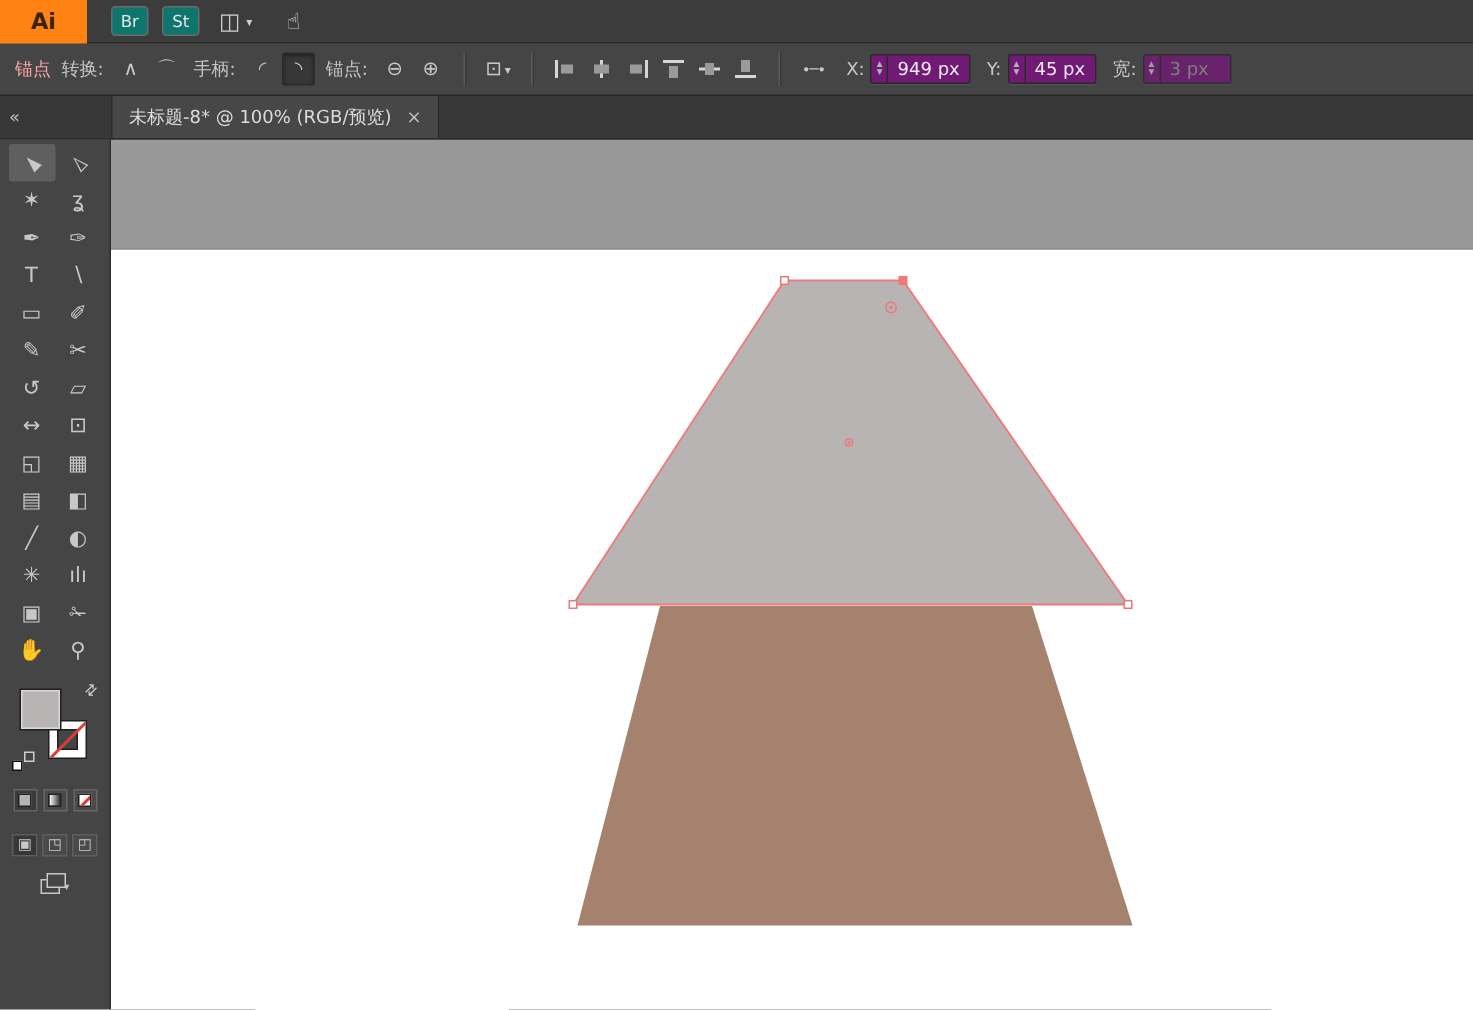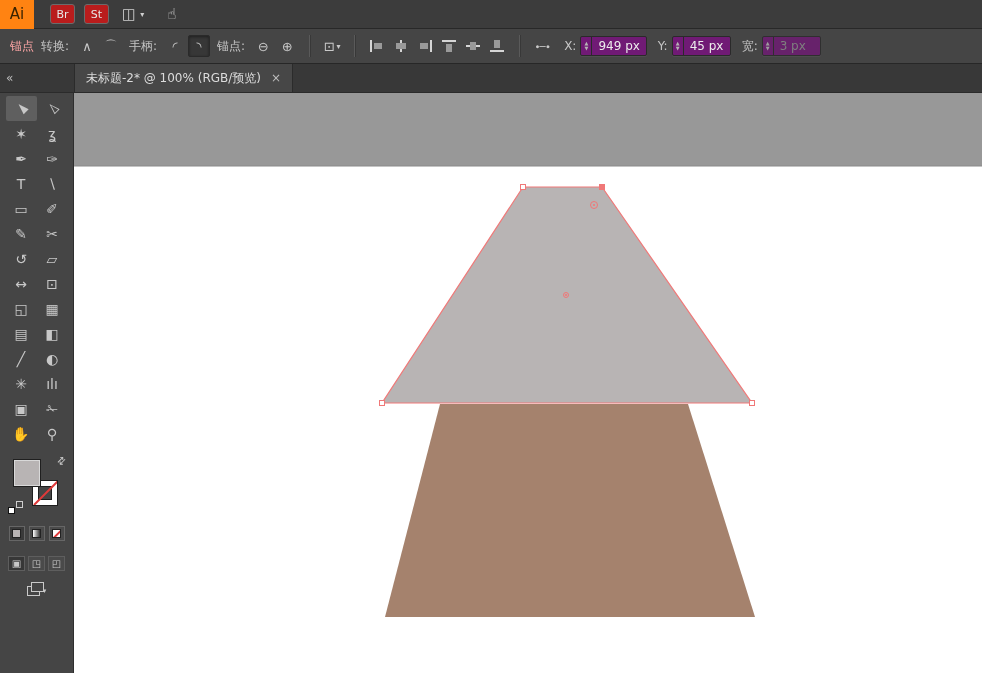--- a/index.html
+++ b/index.html
@@ -11,31 +11,31 @@
   }
   button { font-family: inherit; cursor: default; }
 
   
   .menubar {
     position: absolute; top:0; left:0; right:0; height:29px;
     background:#3c3c3c; border-bottom:1px solid #282828;
     display:flex; align-items:center; z-index:6;
   }
   .logo {
-    width:34px; height:29px; background:#ff8312; color:#3a2300;
-    font-weight:normal; font-size:15px; display:flex; align-items:center; justify-content:center;
+    width:58px; height:29px; background:#ff8312; color:#3a2300;
+    font-weight:bold; font-size:15px; display:flex; align-items:center; justify-content:center;
   }
   .menus { display:flex; align-items:center; height:100%; }
   .menu-item {
     background:none; border:none; color:#d6d6d6; font-size:12.5px;
     padding:0 11px; height:100%;
   }
   .mb-right { display:flex; align-items:center; margin-left:16px; gap:9px; }
   .mb-btn {
-    width:25px; height:20px; background:#b91c1c; border:1px solid #6b6b6b;
+    width:25px; height:20px; background:#0f766e; border:1px solid #6b6b6b;
     border-radius:3px; color:#e6e6e6; font-size:11px; line-height:1;
   }
   .ws { display:flex; align-items:center; gap:4px; color:#cfcfcf; padding:0 4px; }
   .ws-ic { font-size:15px; line-height:1; }
   .chev { font-size:8px; }
   .touch-btn { background:none; border:none; color:#cfcfcf; font-size:15px; margin-left:10px; }
 
   
   .controlbar {
     position:absolute; top:29px; left:0; right:0; height:35px;
@@ -265,21 +265,21 @@
       <span class="val">3 px</span>
     </div>
   </div>
 </div>
 
 <div class="tabbar">
   <div class="collapse-cell">
     <button class="collapse-btn">«</button>
   </div>
   <div class="doc-tab">
-    <span>未标题-2* @ 100% (RGB/预览)</span>
+    <span>未标题-8* @ 100% (RGB/预览)</span>
     <button class="tab-close">×</button>
   </div>
 </div>
 
 <div class="toolbar">
   <div class="tools" id="tools">
       <div class="tool selected">
         <span class="tglyph" style="transform: rotate(-135deg);">►</span>
       </div>
       <div class="tool">

